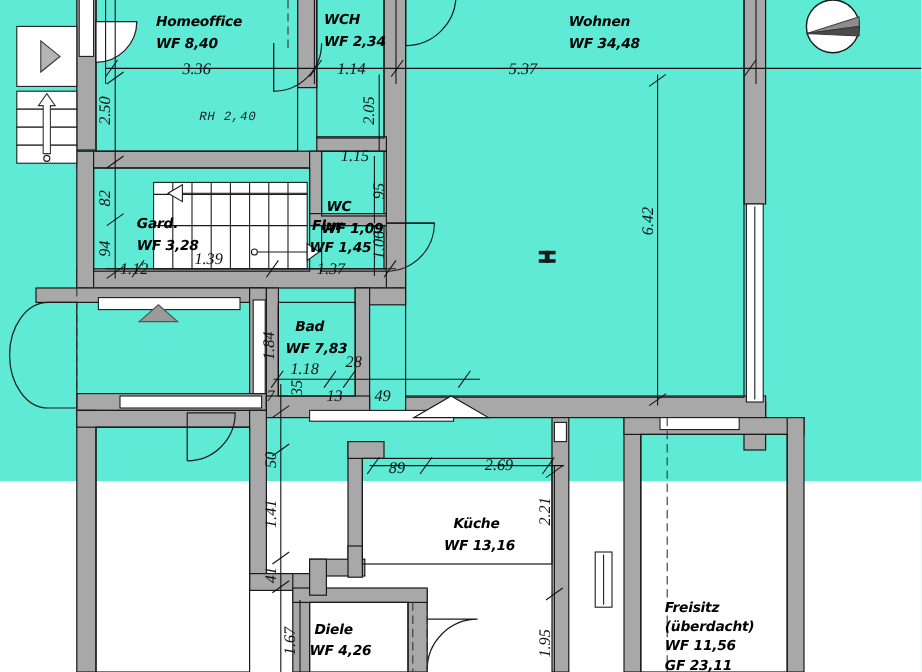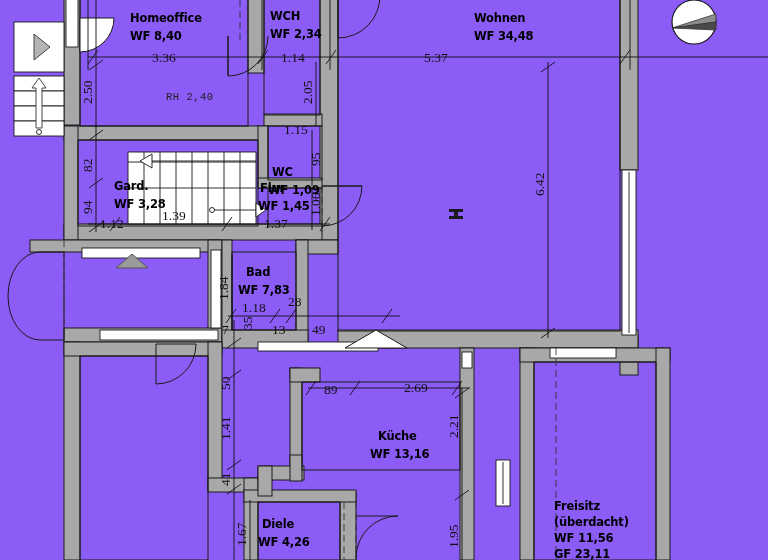--- a/index.html
+++ b/index.html
@@ -1,17 +1,17 @@
 <!DOCTYPE html>
 <html><head>
 <meta charset="utf-8">
 <style>
   html,body{margin:0;padding:0;background:#ffffff;}
   body{width:768px;height:560px;overflow:hidden;font-family:"Liberation Sans",sans-serif;}
-  #plan{position:relative;width:768px;height:560px;background:#8b5cf6;}
+  #plan{position:relative;width:768px;height:401px;background:#5eead4;font-style:italic;}
   svg{display:block;}
   .rm-label{font-family:"DejaVu Sans",sans-serif;font-weight:bold;font-size:11.5px;fill:#000;letter-spacing:-0.2px;}
   .dim{font-family:"Liberation Serif",serif;font-size:13.5px;fill:#111;}
   .rh{font-family:"Liberation Mono",monospace;font-size:10.5px;fill:#222;letter-spacing:0.5px;}
 </style>
 </head>
 <body>
 
 <div id="plan">
 <svg width="768" height="560" viewBox="0 0 768 560">

